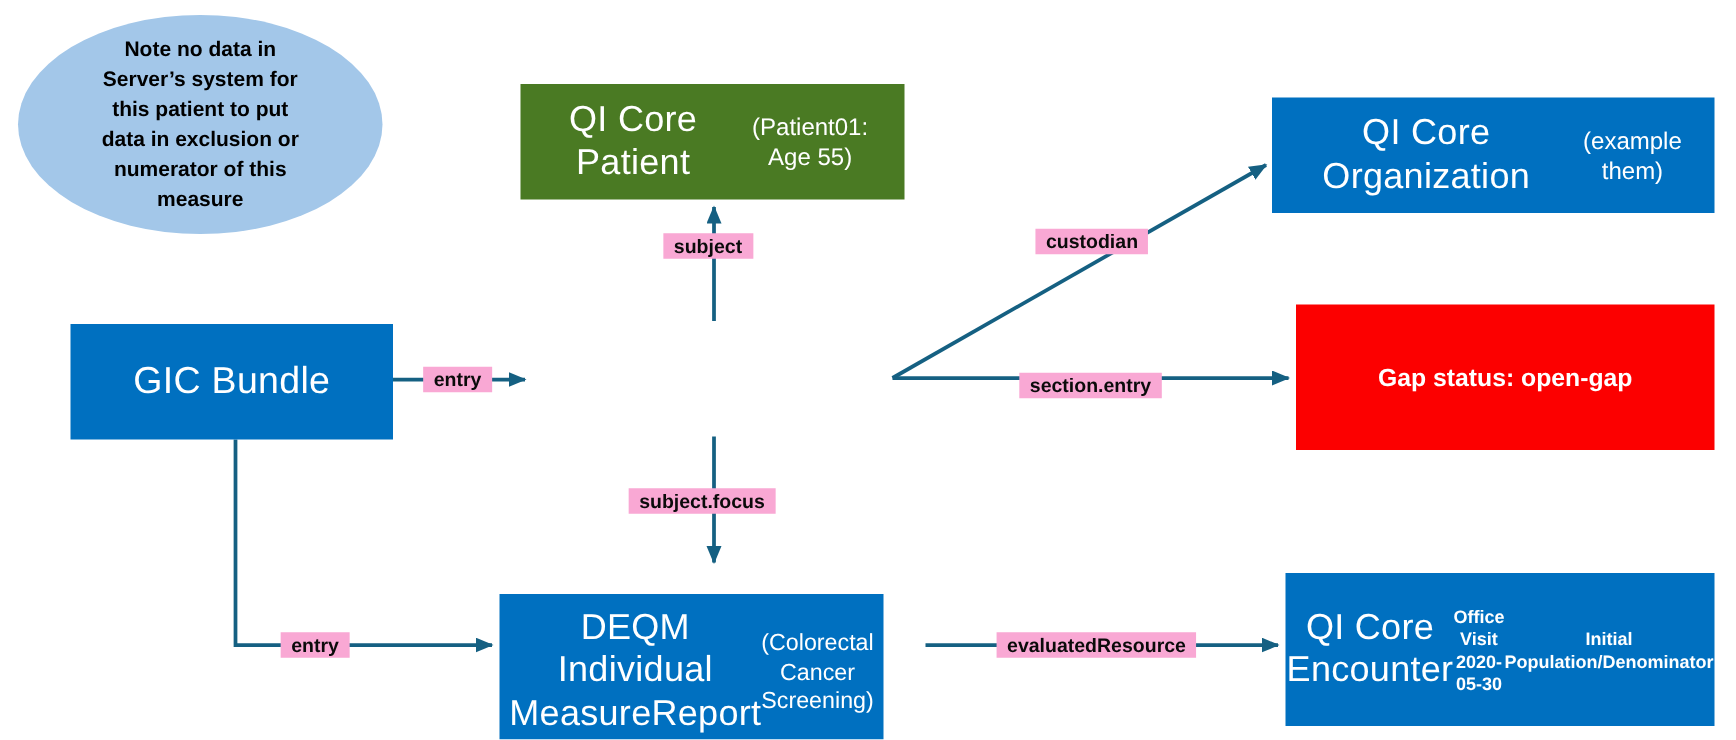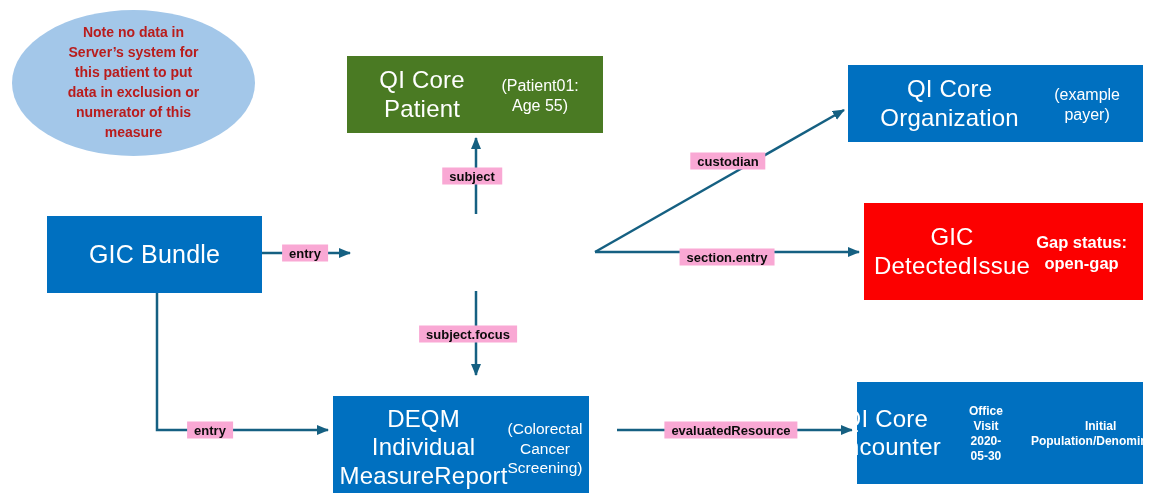--- a/index.html
+++ b/index.html
@@ -48,21 +48,21 @@
     position:absolute;
     left:12px;top:10px;width:243px;height:146px;
     background:var(--ellipse-blue,#A3C7E9);
     border-radius:50%;
     display:flex;align-items:center;justify-content:center;
     text-align:center;
   }
   .ellipse-text{
     width:180px;
     font-size:14px;font-weight:700;line-height:1.42;
-    color:#b91c1c;
+    color:#000000;
   }
   .edge-label{
     position:absolute;
     transform:translate(-50%,-50%);
     background:#f9a8d4;
     color:var(--label-black,#0B0B0B);
     font-size:13px;font-weight:700;
     padding:1px 7px;
     white-space:nowrap;
   }
@@ -105,45 +105,44 @@
     </div>
   </div>
 
   <div class="node green" style="left:347px;top:56px;width:256px;height:77px;">
     <div class="node-title">QI Core Patient</div>
     <div class="node-sub">(Patient01: Age 55)</div>
   </div>
 
   <div class="node blue" style="left:848px;top:65px;width:295px;height:77px;">
     <div class="node-title">QI Core Organization</div>
-    <div class="node-sub">(example payer)</div>
+    <div class="node-sub">(example them)</div>
   </div>
 
   <div class="node blue" style="left:47px;top:216px;width:215px;height:77px;">
     <div class="node-title lg">GIC Bundle</div>
   </div>
 
 
   <div class="node red" style="left:864px;top:203px;width:279px;height:97px;">
-    <div class="node-title">GIC DetectedIssue</div>
     <div class="node-sub bold">Gap status: open-gap</div>
   </div>
 
   <div class="node blue" style="left:333px;top:396px;width:256px;height:103px;">
     <div class="node-title">DEQM Individual MeasureReport</div>
     <div class="node-sub small">(Colorectal Cancer Screening)</div>
   </div>
 
-  <div class="node blue" style="left:857px;top:382px;width:286px;height:102px;gap:28px;">
+  <div class="node blue" style="left:857px;top:382px;width:286px;height:102px;">
     <div class="node-title">QI Core Encounter</div>
     <div class="node-sub semi">Office Visit 2020-05-30</div>
     <div class="node-sub semi">Initial Population/Denominator</div>
   </div>
 
   <div class="edge-label" style="left:305px;top:253px;">entry</div>
-  <div class="edge-label" style="left:472px;top:176px;">subject</div>
+  <div class="edge-label" style="left:472px;top:164px;">subject</div>
   <div class="edge-label" style="left:728px;top:161px;">custodian</div>
   <div class="edge-label" style="left:727px;top:257px;">section.entry</div>
   <div class="edge-label" style="left:468px;top:334px;">subject.focus</div>
   <div class="edge-label" style="left:210px;top:430px;">entry</div>
   <div class="edge-label" style="left:731px;top:430px;">evaluatedResource</div>
 
 </div>
 
 </body></html>

